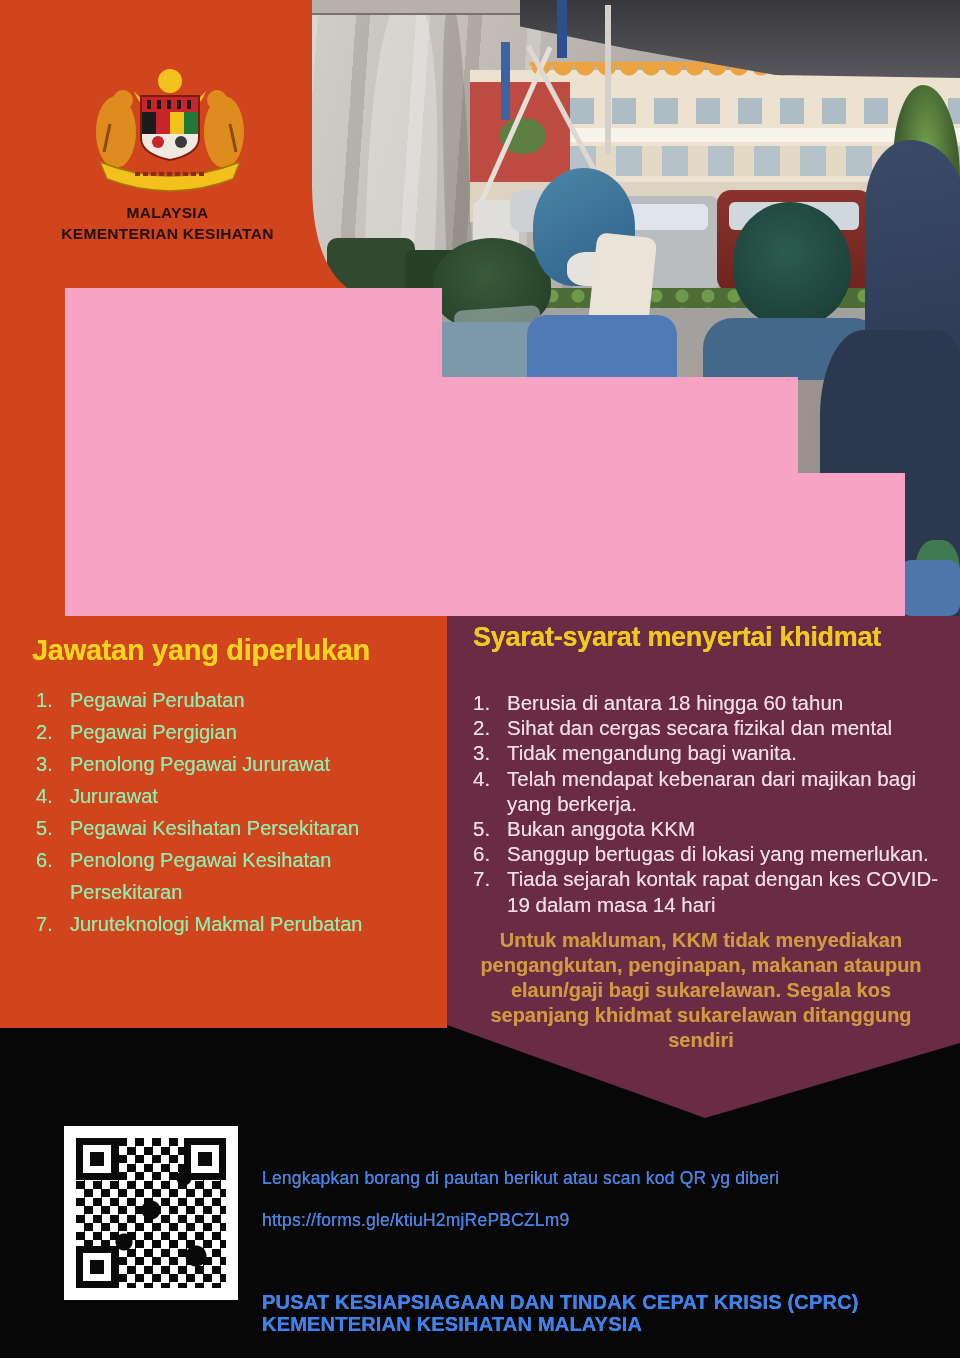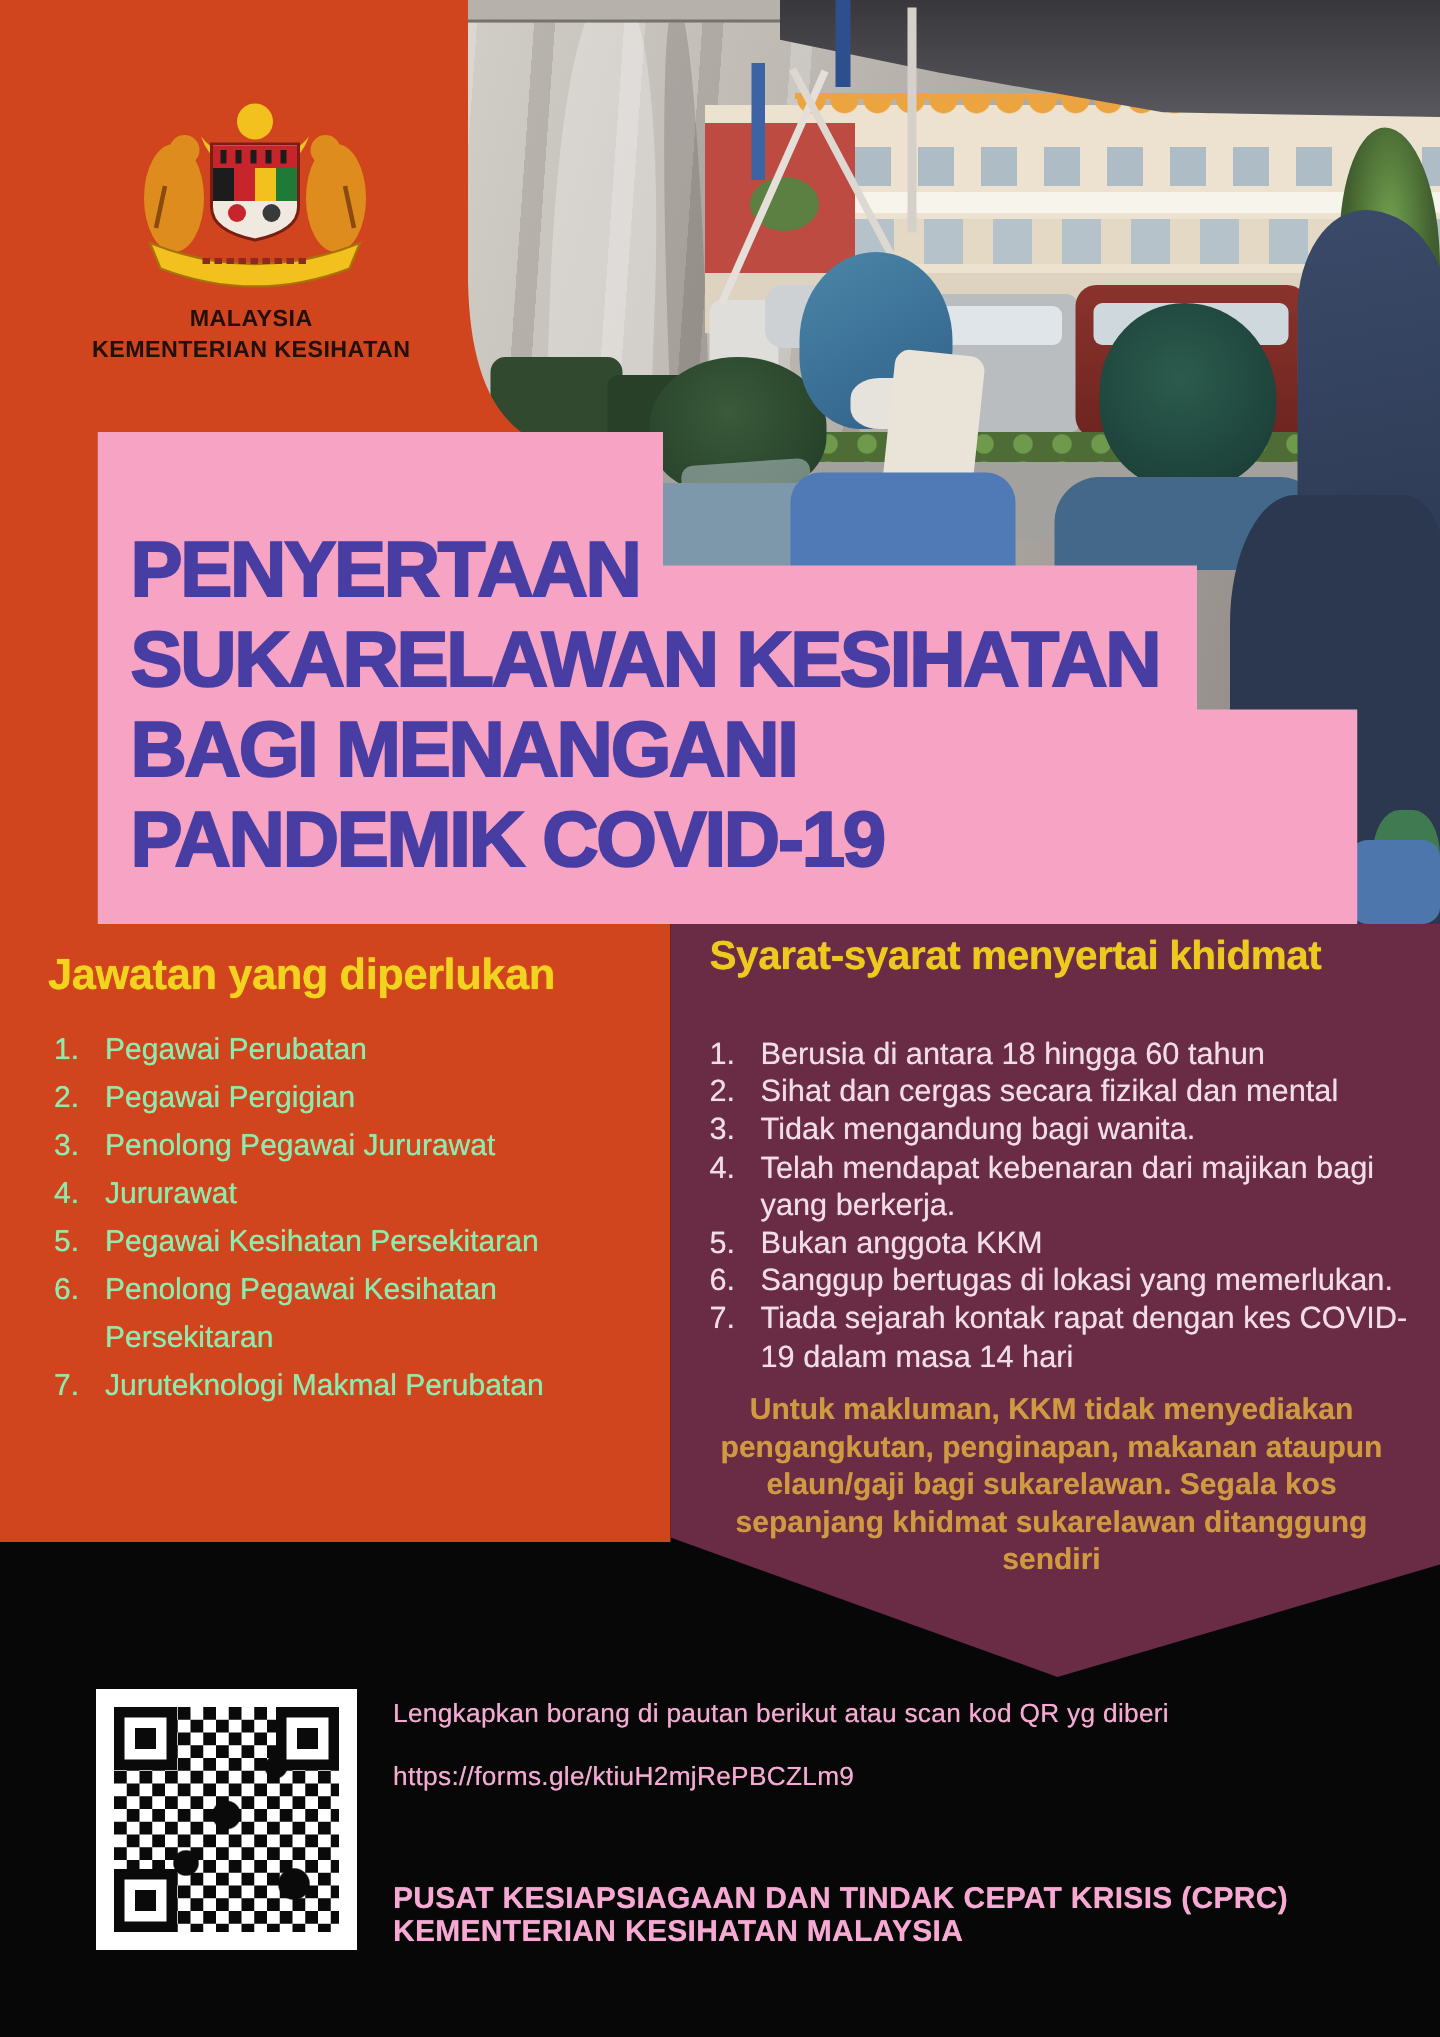--- a/index.html
+++ b/index.html
@@ -107,21 +107,21 @@
     background:
       radial-gradient(circle at 75px 72px,#0a0a0a 9px,rgba(0,0,0,0) 10px),
       radial-gradient(circle at 108px 40px,#0a0a0a 7px,rgba(0,0,0,0) 8px),
       radial-gradient(circle at 48px 104px,#0a0a0a 8px,rgba(0,0,0,0) 9px),
       radial-gradient(circle at 120px 118px,#0a0a0a 10px,rgba(0,0,0,0) 11px),
       repeating-conic-gradient(#0a0a0a 0% 25%,#ffffff 0% 50%);
     background-size:auto,auto,auto,auto,17px 17px;}
   .qr-f{position:absolute;width:14px;height:14px;background:#0a0a0a;
         box-shadow:0 0 0 7px #ffffff,0 0 0 14px #0a0a0a;}
   .qr-f.tl{left:26px;top:26px;} .qr-f.tr{left:134px;top:26px;} .qr-f.bl{left:26px;top:134px;}
-  .ft{color:#f9a8d4;font-size:17.5px;letter-spacing:.2px;text-shadow:0 0 .5px rgba(232,230,228,.65);}
+  .ft{color:#3b82f6;font-size:17.5px;letter-spacing:.2px;text-shadow:0 0 .5px rgba(232,230,228,.65);margin-top:36px;}
   .f1{left:262px;top:1132px;}
   .furl{left:262px;top:1174px;}
   .f3{left:262px;top:1214px;}
   .forg{left:262px;top:1256px;font-weight:700;font-size:20px;line-height:21.5px;letter-spacing:.2px;}
 </style>
 </head>
 <body>
 
 <div class="poster">
 
@@ -179,26 +179,20 @@
   </div>
 
   <svg class="abs orange-curve" width="350" height="290" viewBox="0 0 350 290">
     <path d="M0 0 H312 V187 C313 243 327 274 350 290 L0 290 Z" fill="#d0451d"></path>
   </svg>
 
   <svg class="abs pink-block" width="840" height="328" viewBox="0 0 840 328">
     <path d="M0 0 H377 V89 H733 V185 H840 V328 H0 Z" fill="#f6a3c4"></path>
   </svg>
 
-  <div class="abs title">
-    <div>PENYERTAAN</div>
-    <div>SUKARELAWAN KESIHATAN</div>
-    <div>BAGI MENANGANI</div>
-    <div>PANDEMIK COVID-19</div>
-  </div>
 
   <svg class="abs crest" width="180" height="132" viewBox="0 0 180 132">
     <circle cx="90" cy="17" r="12" fill="#f2c11e"></circle>
     <path d="M54 27 A38 38 0 0 0 126 27 A46 46 0 0 1 54 27 Z" fill="#f2c11e"></path>
     <ellipse cx="36" cy="68" rx="20" ry="36" fill="#df8c1e"></ellipse>
     <circle cx="43" cy="36" r="10" fill="#df8c1e"></circle>
     <ellipse cx="144" cy="68" rx="20" ry="36" fill="#df8c1e"></ellipse>
     <circle cx="137" cy="36" r="10" fill="#df8c1e"></circle>
     <path d="M30 60 l-6 28 M150 60 l6 28" stroke="#8a4a10" stroke-width="3" fill="none"></path>
     <path d="M61 32 h58 v42 q0 16 -29 22 q-29 -6 -29 -22 Z" fill="#efe9df" stroke="#7c1d14" stroke-width="2"></path>

